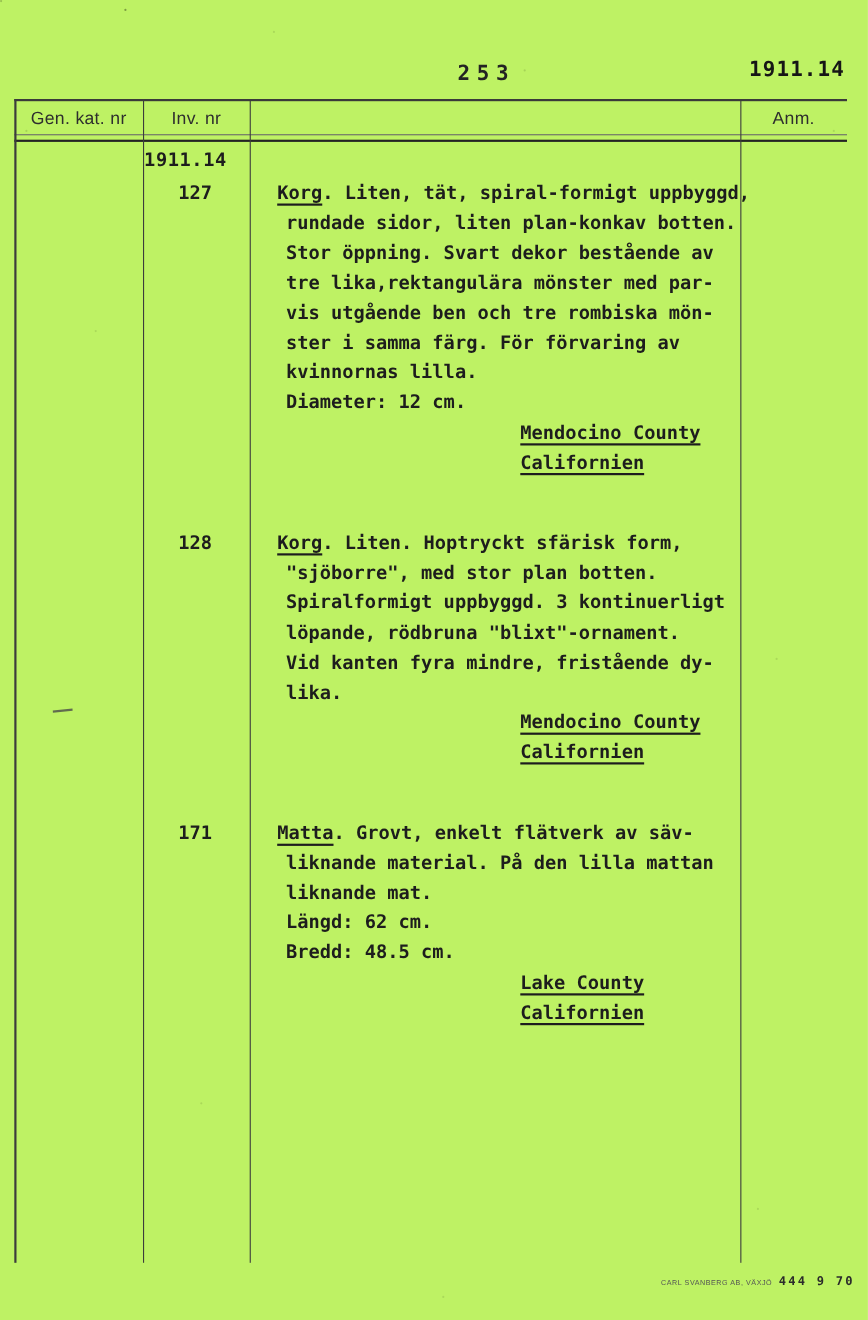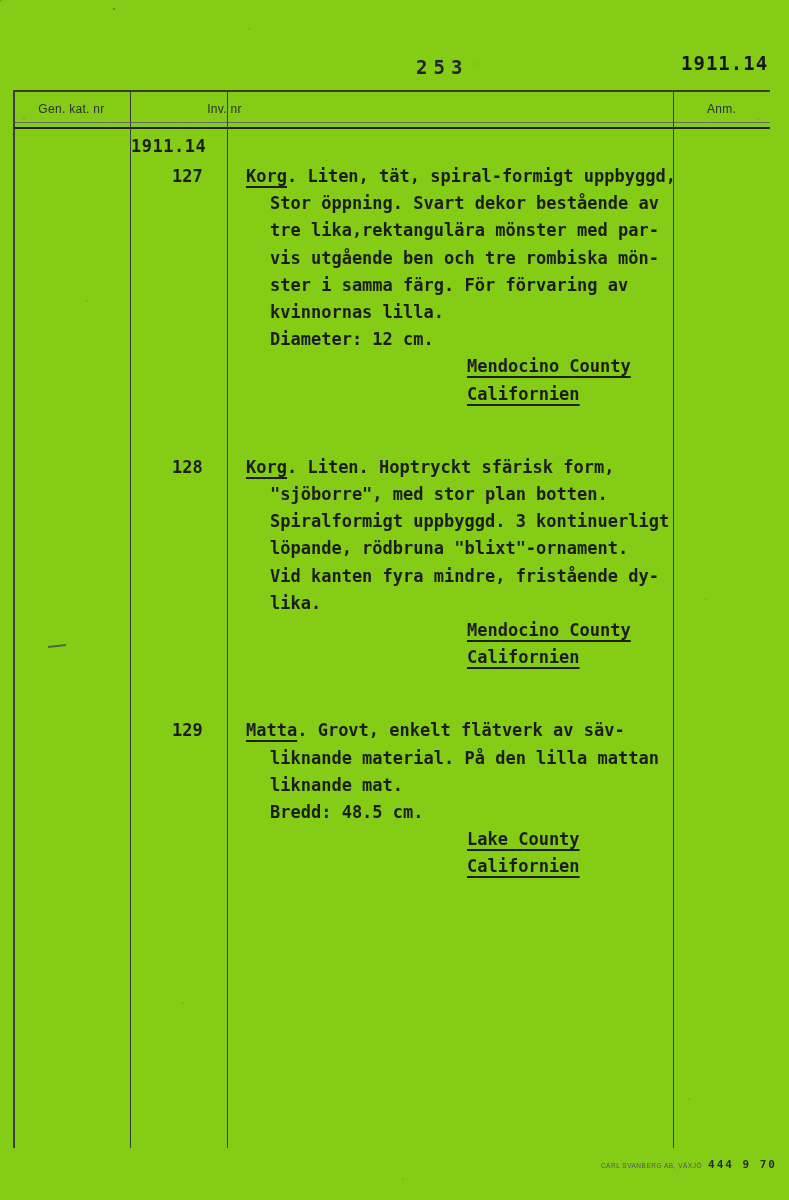--- a/index.html
+++ b/index.html
@@ -5,21 +5,21 @@
   html,body{margin:0;padding:0;}
   body{
     width:789px;height:1200px;
     background:#f4f4f2;
     font-family:"Liberation Sans", sans-serif;
     position:relative;
     overflow:hidden;
   }
   .page{
     position:absolute;inset:0;
-    background:#84cc16;
+    background:#bef264;
     color:#1b1b1b;
   }
   
   .speckles{
     position:absolute;left:0;top:0;width:2px;height:2px;border-radius:50%;
     background:rgba(0,0,0,0.20);
     box-shadow:
       113px 8px 0 0 rgba(0,0,0,0.35),
       476px 63px 0 0 rgba(0,0,0,0.12),
       248px 28px 0 0 rgba(0,0,0,0.10),
@@ -59,50 +59,51 @@
     border-bottom:2px solid #242424;
   }
   .vline{position:absolute;top:90px;width:0;height:1058px;border-left:1px solid #3c3c3c;}
   .vline.v-left{left:13px;border-left-width:2px;}
   .vline.v-sep1{left:130px;}
   .vline.v-sep2{left:227px;}
   .vline.v-sep3{left:673px;}
 
   .col-header{
     position:absolute;top:96px;height:26px;line-height:26px;
-    font-size:12px;color:#2e2e2e;text-align:center;letter-spacing:.3px;
+    font-size:16px;color:#2e2e2e;text-align:center;letter-spacing:.3px;
   }
   .h-genkat{left:13px;width:117px;}
-  .h-invnr{left:130px;width:97px;padding-left:46px;}
+  .h-invnr{left:130px;width:97px;}
   .h-anm{left:673px;width:97px;}
 
   
   .tw{
     font-family:"DejaVu Sans Mono","Liberation Mono",monospace;
     font-size:17px;font-weight:700;color:#1d1d1d;
   }
   .group-heading{
     position:absolute;left:131px;top:136px;
     letter-spacing:.5px;
   }
   .entries{
-    position:absolute;left:246px;top:163px;width:445px;
+    position:absolute;left:236px;top:163px;width:445px;
   }
   .entry{position:relative;margin-bottom:46px;}
   .entry .inv{
     position:absolute;left:-74px;top:0;width:60px;
     line-height:27.2px;
   }
   .line{white-space:pre;line-height:27.2px;min-height:27.2px;}
   .line.cont{padding-left:24px;}
   .line.prov{padding-left:221px;}
   .u{
     text-decoration:underline;
     text-underline-offset:4px;
     text-decoration-thickness:1.5px;
+    margin-left:16px;
   }
 
   
   .printer-mark{
     position:absolute;right:12px;top:1158px;
     display:flex;align-items:baseline;gap:6px;color:#3c3c3c;
   }
   .printer-mark .small{
     font-size:6.5px;letter-spacing:.5px;color:#555;
   }
@@ -132,20 +133,21 @@
   <div class="col-header h-genkat">Gen. kat. nr</div>
   <div class="col-header h-invnr">Inv. nr</div>
   <div class="col-header h-anm">Anm.</div>
 
   <div class="tw group-heading">1911.14</div>
 
   <div class="entries tw" id="entries">
       <div class="entry">
         <div class="inv">127</div>
         <div class="line first"><span class="u">Korg</span><span>. Liten, tät, spiral-formigt uppbyggd,</span></div>
+        <div class="line cont">rundade sidor, liten plan-konkav botten.</div>
         <div class="line cont">Stor öppning. Svart dekor bestående av</div>
         <div class="line cont">tre lika,rektangulära mönster med par-</div>
         <div class="line cont">vis utgående ben och tre rombiska mön-</div>
         <div class="line cont">ster i samma färg. För förvaring av</div>
         <div class="line cont">kvinnornas lilla.</div>
         <div class="line cont">Diameter: 12 cm.</div>
         <div class="line prov"><span class="u">Mendocino County</span></div>
         <div class="line prov"><span class="u">Californien</span></div>
       </div>
       <div class="entry">
@@ -153,24 +155,25 @@
         <div class="line first"><span class="u">Korg</span><span>. Liten. Hoptryckt sfärisk form,</span></div>
         <div class="line cont">"sjöborre", med stor plan botten.</div>
         <div class="line cont">Spiralformigt uppbyggd. 3 kontinuerligt</div>
         <div class="line cont">löpande, rödbruna "blixt"-ornament.</div>
         <div class="line cont">Vid kanten fyra mindre, fristående dy-</div>
         <div class="line cont">lika.</div>
         <div class="line prov"><span class="u">Mendocino County</span></div>
         <div class="line prov"><span class="u">Californien</span></div>
       </div>
       <div class="entry">
-        <div class="inv">129</div>
+        <div class="inv">171</div>
         <div class="line first"><span class="u">Matta</span><span>. Grovt, enkelt flätverk av säv-</span></div>
         <div class="line cont">liknande material. På den lilla mattan</div>
         <div class="line cont">liknande mat.</div>
+        <div class="line cont">Längd: 62 cm.</div>
         <div class="line cont">Bredd: 48.5 cm.</div>
         <div class="line prov"><span class="u">Lake County</span></div>
         <div class="line prov"><span class="u">Californien</span></div>
       </div>
     </div>
 
   <div class="printer-mark">
     <span class="small">CARL SVANBERG AB, VÄXJÖ</span>
     <span class="code">444 9 70</span>
   </div>

